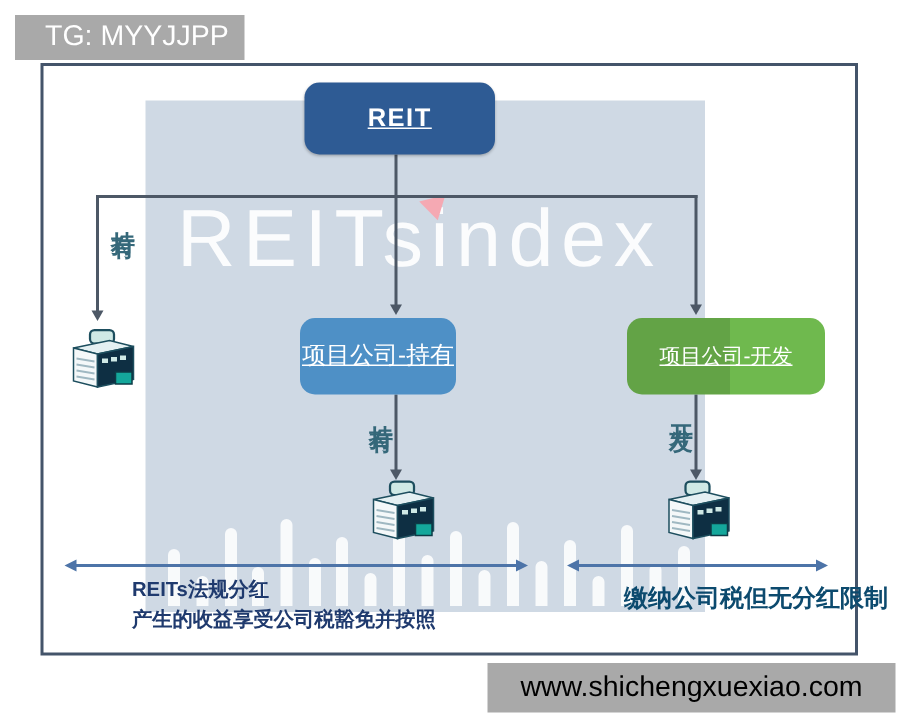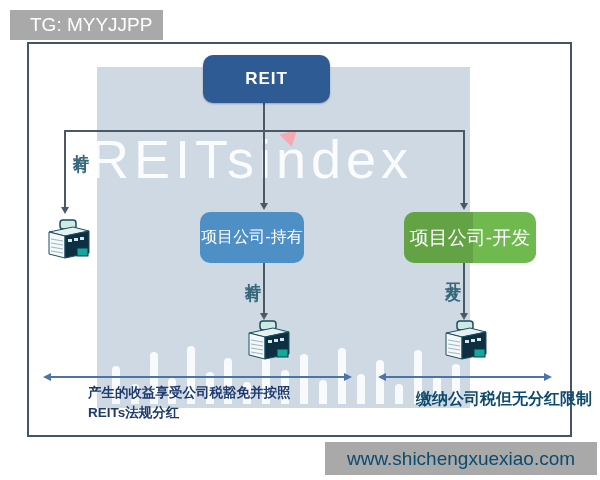--- a/index.html
+++ b/index.html
@@ -4,52 +4,52 @@
 <style>
   * { margin:0; padding:0; box-sizing:border-box; }
   html,body { background:#ffffff; }
   body { font-family:"Liberation Sans","DejaVu Sans",sans-serif; }
   .stage { position:relative; width:600px; height:480px; background:#ffffff; overflow:hidden; }
 
   
   .tg-badge { position:absolute; left:10px; top:10px; width:153px; height:30px;
     background:#a9a9a9; color:#ffffff; font-size:19px; line-height:30px; padding-left:20px; }
   .site-bar { position:absolute; left:325px; top:442px; width:272px; height:33px;
-    background:#a9a9a9; color:#0c4a6e; font-size:19px; line-height:33px; text-align:center; }
+    background:#a9a9a9; color:#000000; font-size:19px; line-height:33px; text-align:center; }
 
   
   .frame { position:absolute; left:27px; top:42px; width:545px; height:395px;
     border:2px solid #44546a; background:#ffffff; }
   .panel { position:absolute; left:97px; top:67px; width:373px; height:341px; background:#cfd9e4; }
 
   
-  .brand-wm { position:absolute; left:90px; top:128px; font-size:54px; letter-spacing:5px;
+  .brand-wm { position:absolute; left:118px; top:128px; font-size:54px; letter-spacing:5px;
     color:rgba(255,255,255,0.92); white-space:nowrap;text-align:right; }
   .pink-dot { position:absolute; left:281px; top:132px; width:0; height:0;
     border-left:9px solid transparent; border-right:9px solid transparent;
     border-top:15px solid #f5a9b3; transform:rotate(-14deg); }
 
   
   .bar { position:absolute; width:8px; background:rgba(255,255,255,0.85);
     border-radius:4px 4px 0 0; }
 
   
   .line { position:absolute; background:#4d5866; }
   .arr-down { position:absolute; width:0; height:0;
     border-left:4px solid transparent; border-right:4px solid transparent;
     border-top:7px solid #4d5866; }
 
   
   .node { position:absolute; border-radius:10px; color:#ffffff; text-align:left;
-    display:flex; align-items:center; justify-content:center; }
+    display:flex; align-items:center; justify-content:center;text-decoration:underline; }
   .node-reit { left:203px; top:55px; width:127px; height:48px; background:#2e5b94;
     font-size:17px; font-weight:bold; letter-spacing:1px; box-shadow:0 1px 2px rgba(0,0,0,0.25); }
   .node-hold { left:200px; top:212px; width:104px; height:51px; background:#4e90c6; font-size:16px; }
-  .node-dev  { left:404px; top:212px; width:132px; height:51px;
-    background:linear-gradient(90deg,#63a346 0 52%,#6fb94e 52%); font-size:19px; }
+  .node-dev  { left:418px; top:212px; width:132px; height:51px;
+    background:linear-gradient(90deg,#63a346 0 52%,#6fb94e 52%); font-size:14px; }
 
   
   .vlabel { position:absolute; writing-mode:vertical-rl; text-orientation:upright;
     font-size:16px; font-weight:bold; color:#35687a; letter-spacing:3px; }
   .vl-left { left:70px;  top:141px; }
   .vl-mid  { left:242px; top:270px; }
   .vl-right{ left:442px; top:270px; }
 
   
   .building { position:absolute; width:46px; height:40px; }
@@ -181,20 +181,20 @@
         <rect x="28" y="19" width="4" height="3"></rect>
         <rect x="34" y="18" width="4" height="3"></rect>
       </g>
     <rect x="31" y="29" width="11" height="8" fill="#14a79b" stroke="#0d3b46"></rect>
   </svg>
 
   <div class="darrow da-left"></div>
   <div class="darrow da-right"></div>
 
   <div class="note-left">
+    <div>REITs法规分红</div>
     <div>产生的收益享受公司税豁免并按照</div>
-    <div>REITs法规分红</div>
   </div>
   <div class="note-right">缴纳公司税但无分红限制</div>
 
   <div class="site-bar">www.shichengxuexiao.com</div>
 
 </div>
 
 </body></html>

